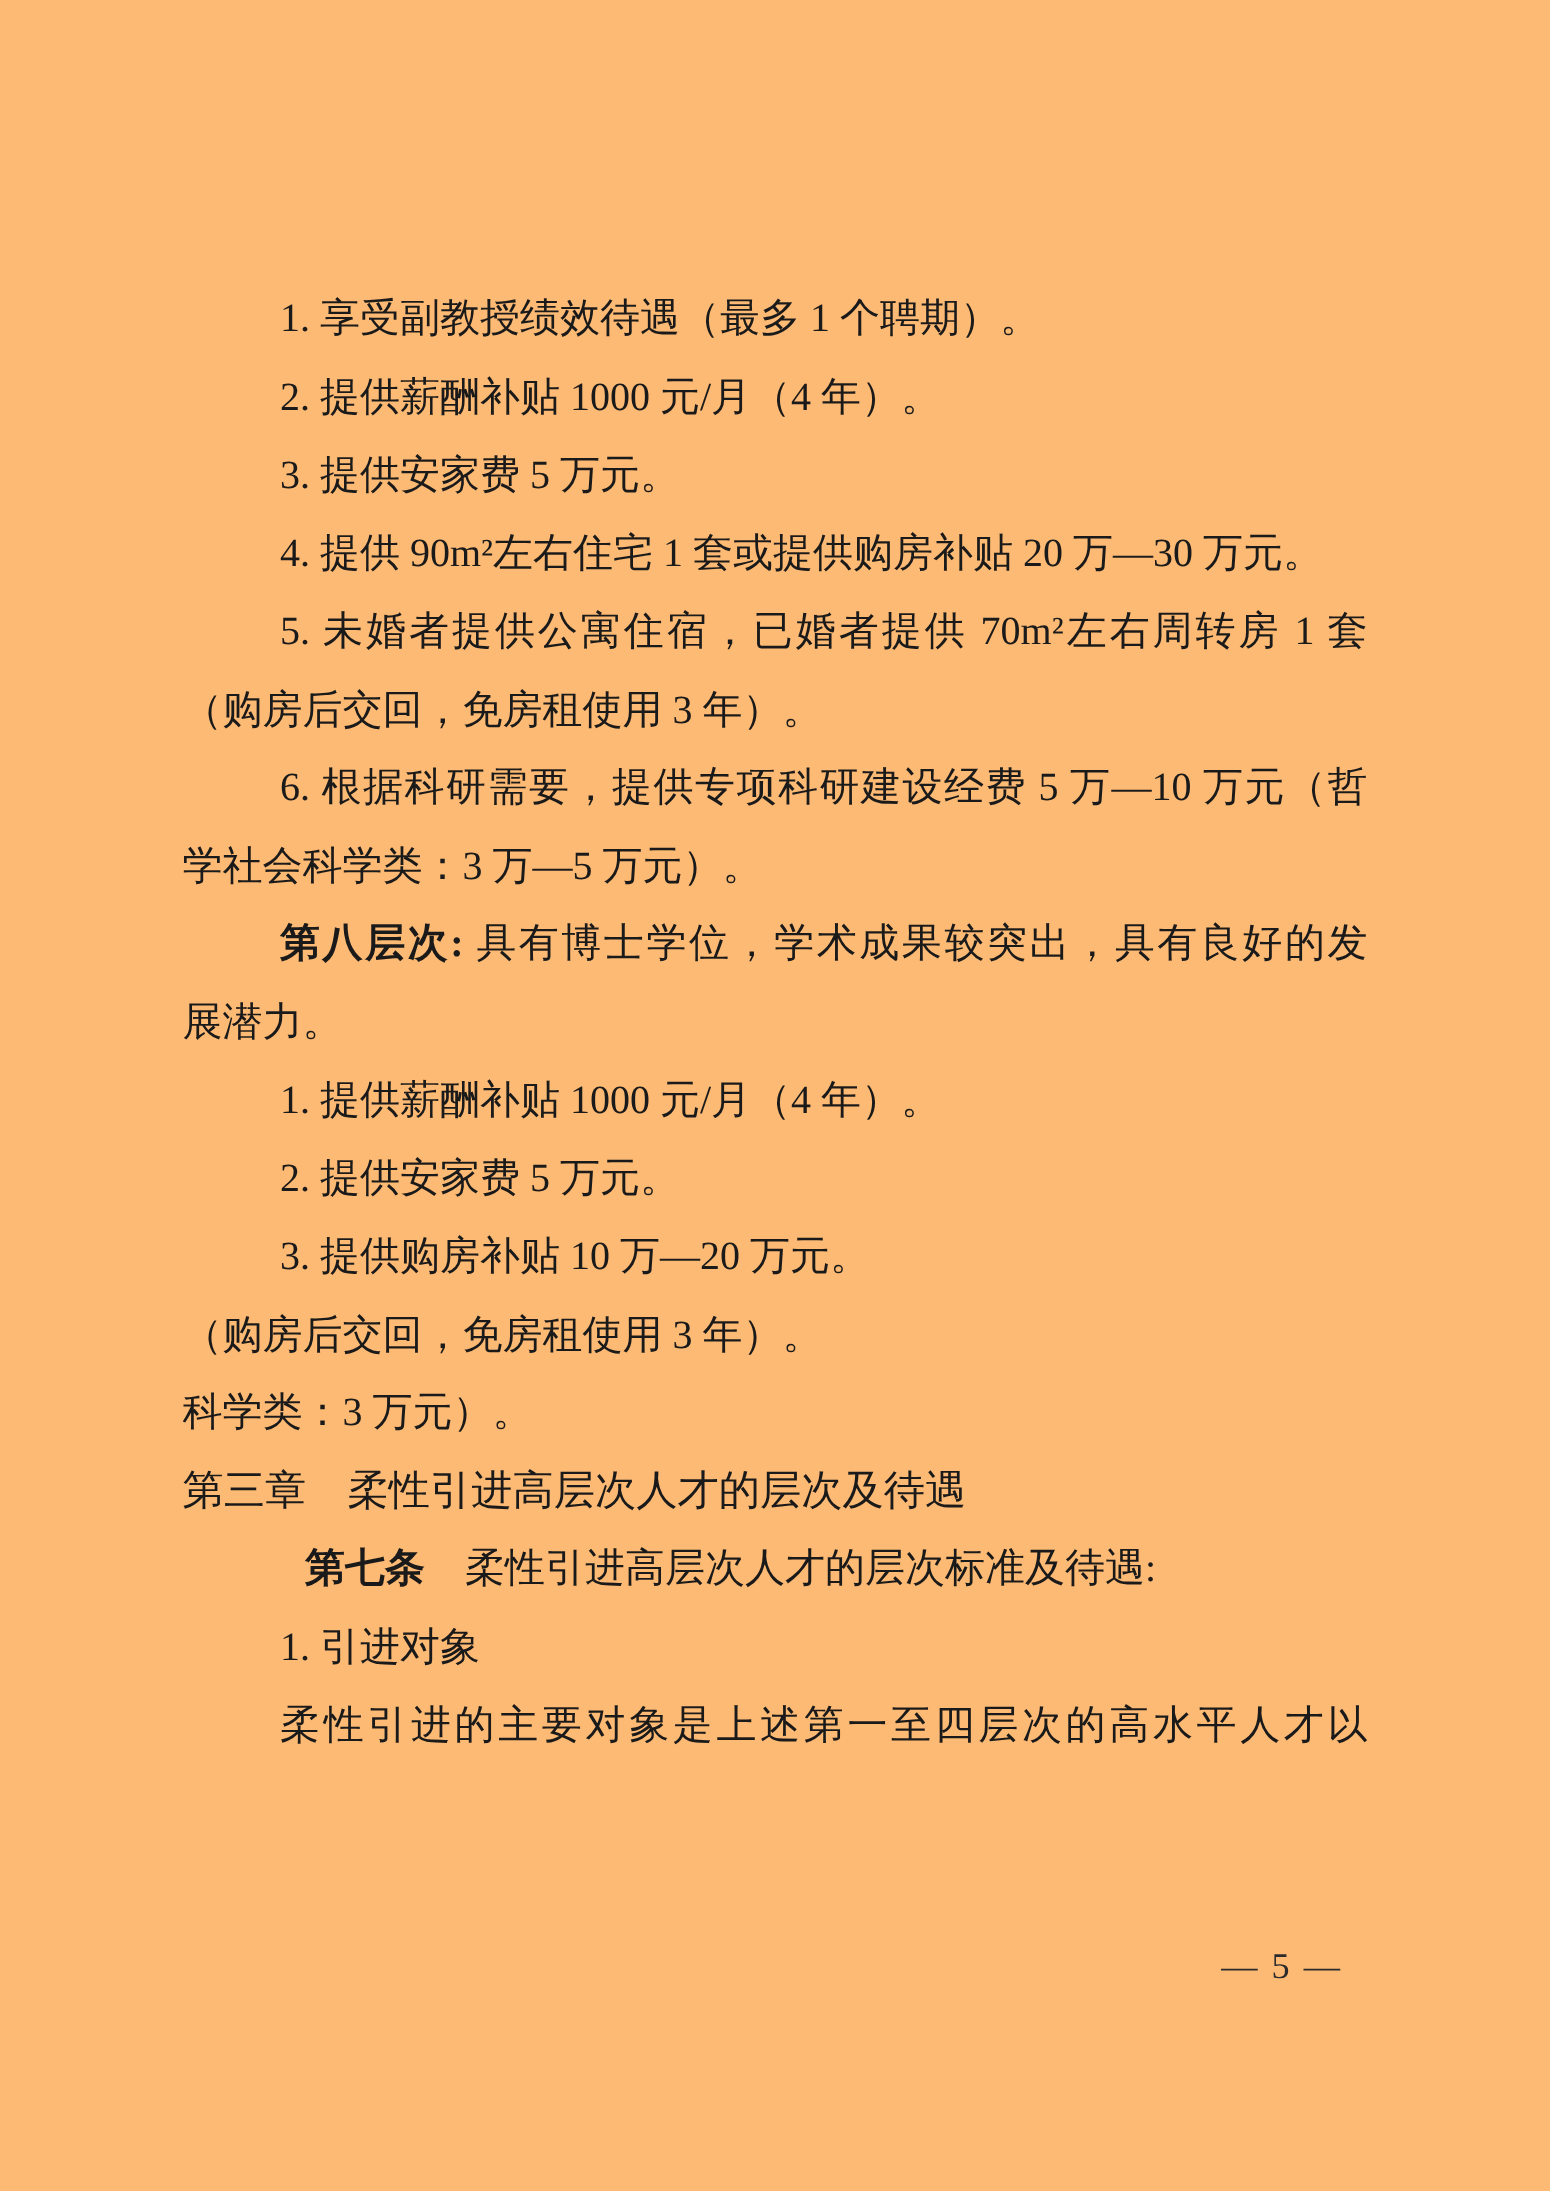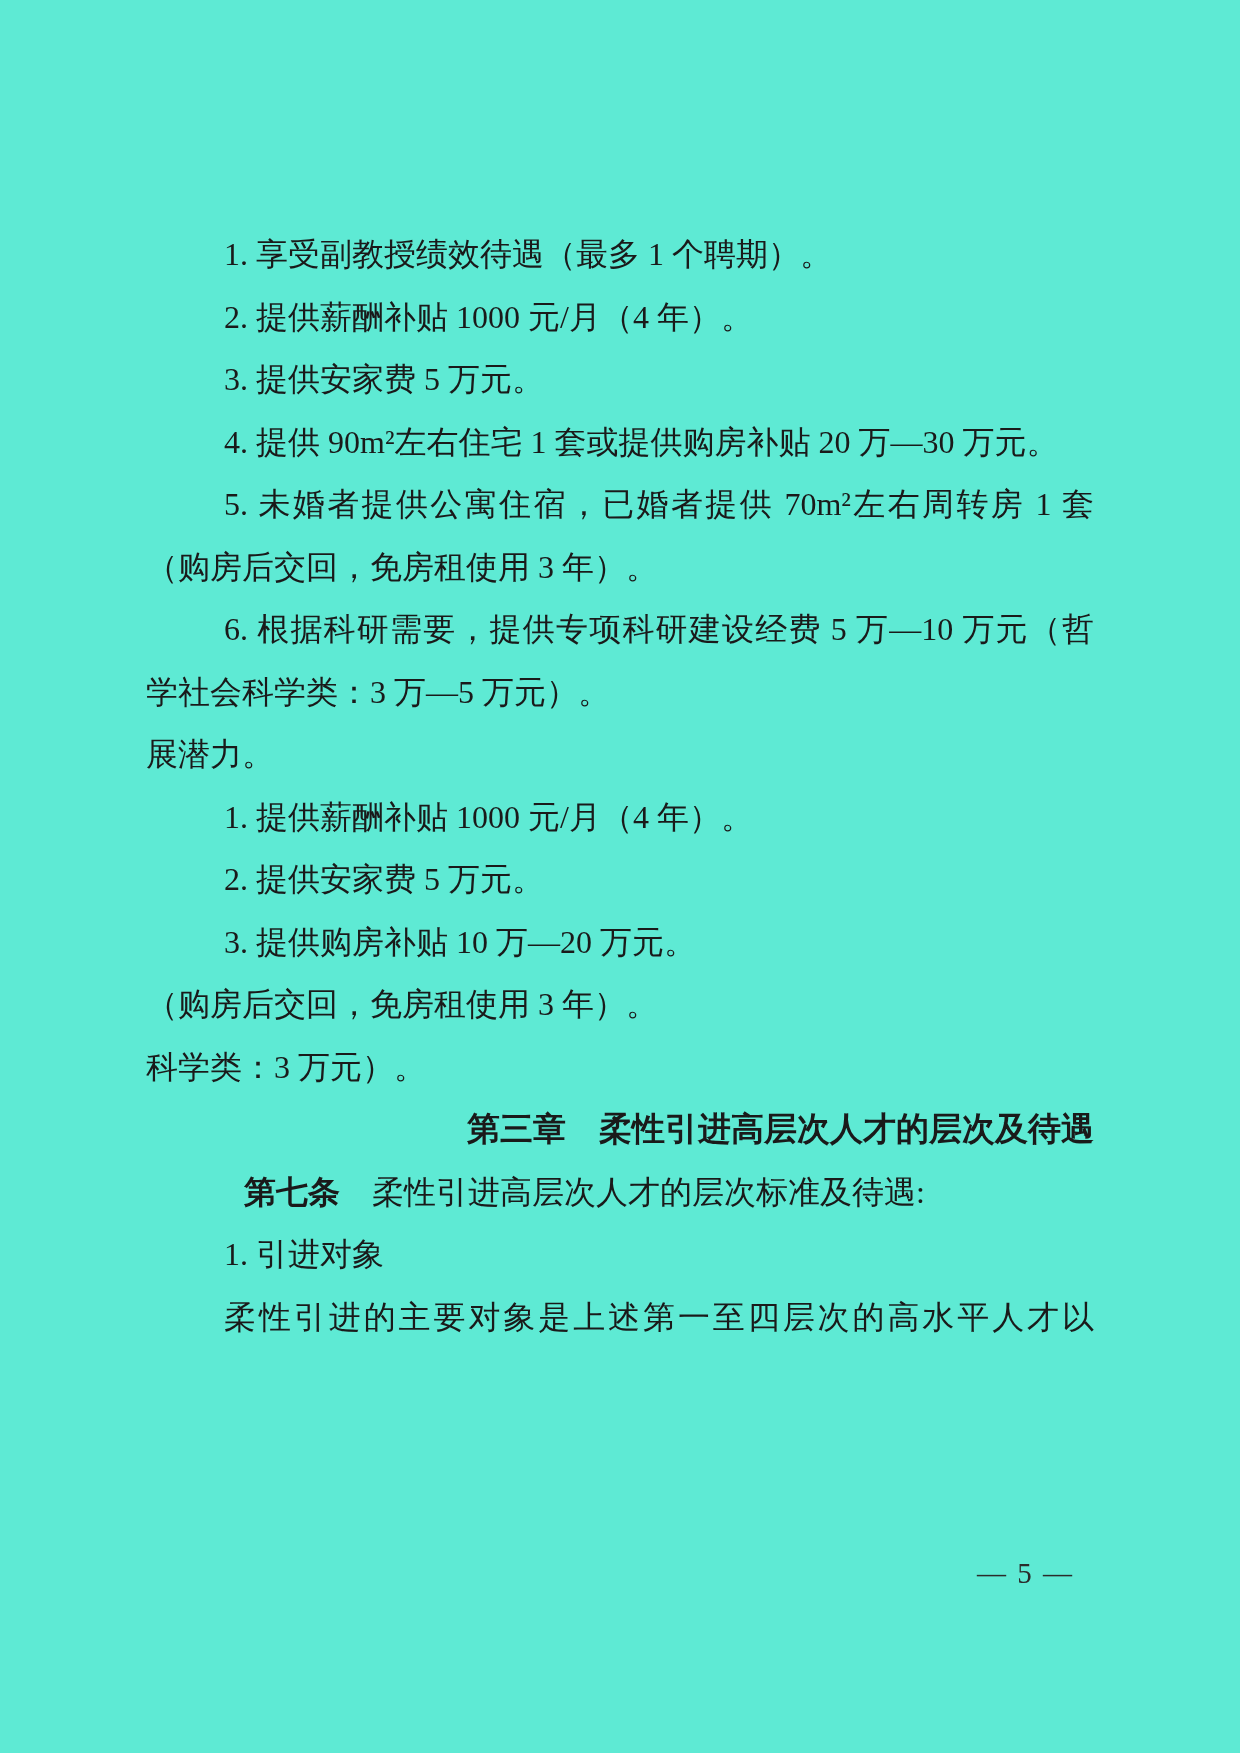--- a/index.html
+++ b/index.html
@@ -1,20 +1,20 @@
 <!DOCTYPE html>
 <html><head>
 <meta charset="utf-8">
 <style>
   html, body { margin: 0; padding: 0; background: #ffffff; }
   .page {
     position: relative;
     width: 1240px;
     height: 1753px;
-    background: #5eead4;
+    background: #fdba74;
     overflow: hidden;
     font-family: "Liberation Serif", "DejaVu Serif", serif;
     color: #1a1a1a;
   }
   .doc {
     position: absolute;
     left: 146px;
     top: 223px;
     width: 948px;
     font-size: 32px;
@@ -32,22 +32,22 @@
     text-align-last: justify;
   }
   .b { font-weight: bold; }
   .b-sans {
     font-weight: bold;
     font-family: "Liberation Sans", "DejaVu Sans", sans-serif;
     margin-left: 20px;
   }
   .heading {
     text-indent: 0;
-    text-align: right;
-    font-weight: bold;
+    text-align: left;
+    font-weight: normal;
     font-family: "Liberation Sans", "DejaVu Sans", sans-serif;
     font-size: 33px;
   }
   .pageno {
     position: absolute;
     top: 1556px;
     right: 166px;
     font-size: 29px;
     line-height: 34px;
     color: #2b2b2b;
@@ -62,20 +62,21 @@
 
     <p class="ln indent">1. 享受副教授绩效待遇（最多 1 个聘期）。</p>
     <p class="ln indent">2. 提供薪酬补贴 1000 元/月（4 年）。</p>
     <p class="ln indent">3. 提供安家费 5 万元。</p>
     <p class="ln indent">4. 提供 90m²左右住宅 1 套或提供购房补贴 20 万—30 万元。</p>
     <p class="ln indent fill">5. 未婚者提供公寓住宿，已婚者提供 70m²左右周转房 1 套</p>
     <p class="ln">（购房后交回，免房租使用 3 年）。</p>
     <p class="ln indent fill">6. 根据科研需要，提供专项科研建设经费 5 万—10 万元（哲</p>
     <p class="ln">学社会科学类：3 万—5 万元）。</p>
 
+    <p class="ln indent fill"><span class="b">第八层次:</span><span> 具有博士学位，学术成果较突出，具有良好的发</span></p>
     <p class="ln">展潜力。</p>
 
     <p class="ln indent">1. 提供薪酬补贴 1000 元/月（4 年）。</p>
     <p class="ln indent">2. 提供安家费 5 万元。</p>
     <p class="ln indent">3. 提供购房补贴 10 万—20 万元。</p>
     <p class="ln">（购房后交回，免房租使用 3 年）。</p>
     <p class="ln">科学类：3 万元）。</p>
 
     <p class="ln heading">第三章　柔性引进高层次人才的层次及待遇</p>
 

